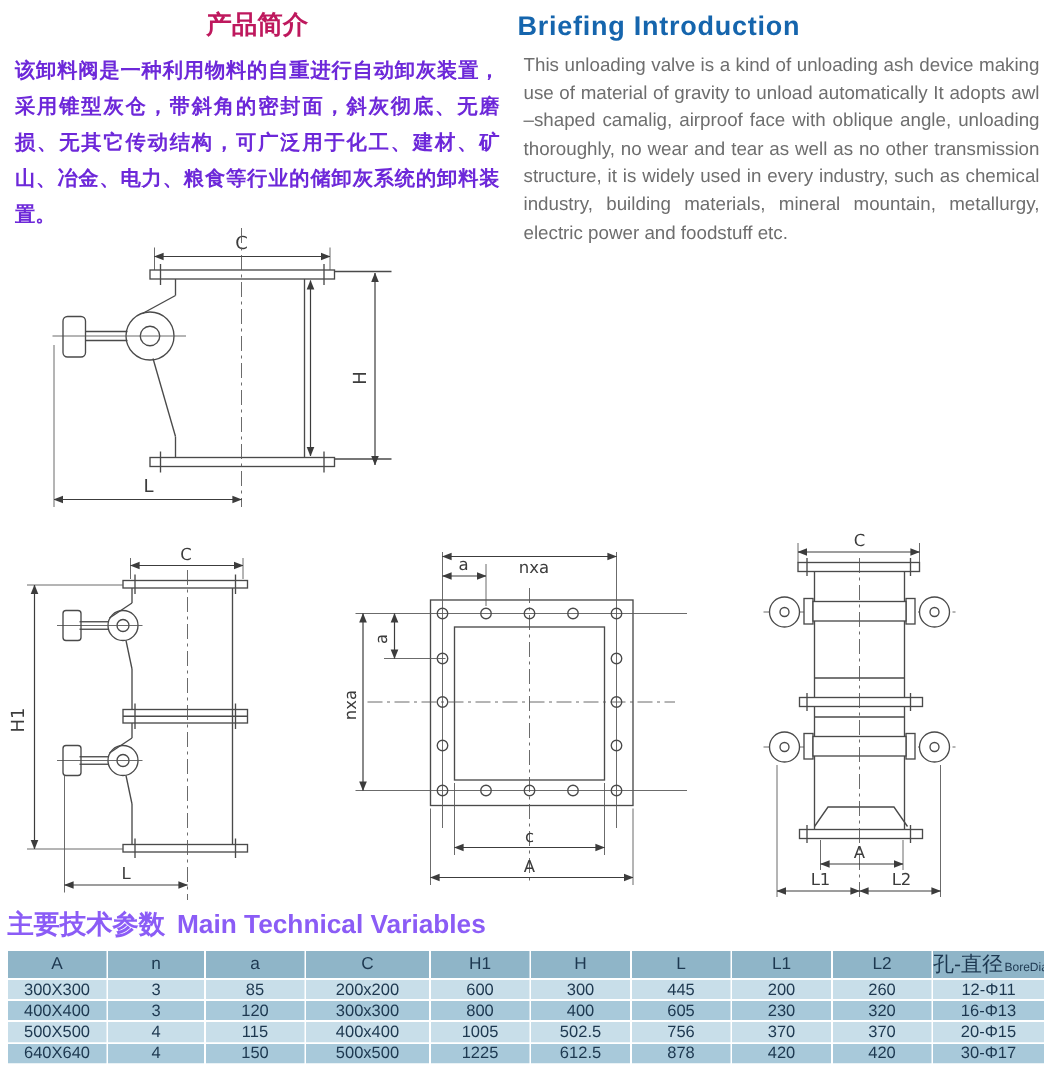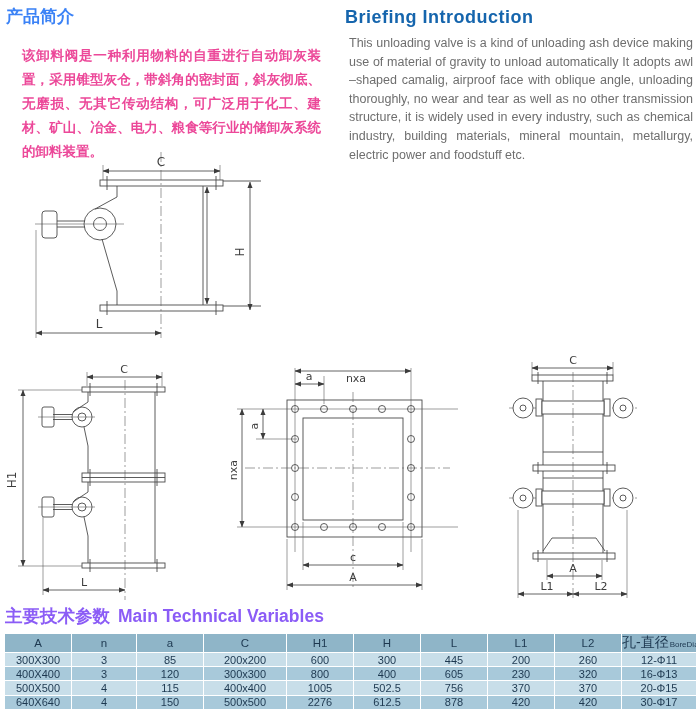--- a/index.html
+++ b/index.html
@@ -1,23 +1,23 @@
 <!DOCTYPE html>
 <html><head>
 <meta charset="utf-8">
 <style>
   html,body{margin:0;padding:0;background:#fff;}
   .page{position:relative;width:700px;height:712px;background:#ffffff;overflow:hidden;
         font-family:"Liberation Sans",sans-serif;}
 
   
   .intro-zh{position:absolute;left:6px;top:5px;width:331px;}
-  .intro-zh .title{font-size:17px;font-weight:bold;color:#3b82f6;margin:0 0 7px 0;}
-  .intro-zh .body{font-size:13.5px;line-height:24px;color:#ec4899;text-align:justify;
-                  font-weight:600;margin:16px;}
+  .intro-zh .title{font-size:17px;font-weight:bold;color:#be185d;margin:0 0 7px 0;text-align:center;}
+  .intro-zh .body{font-size:13.5px;line-height:24px;color:#6d28d9;text-align:justify;
+                  font-weight:600;margin:4px;}
   .intro-en{position:absolute;left:345px;top:7px;width:352px;}
   .intro-en .title{font-size:18px;font-weight:bold;color:#1565ad;letter-spacing:.5px;margin:0 0 6px 0;}
   .intro-en .body{font-size:12.5px;line-height:18.6px;color:#6e6e6e;text-align:justify;margin:4px;}
 
   
   .drawings{position:absolute;left:0;top:145px;width:700px;height:465px;}
   svg .ln{stroke:#4a4a4a;stroke-width:0.9;fill:none;}
   svg .thin{stroke:#5a5a5a;stroke-width:0.6;fill:none;}
   svg .cl{stroke:#5a5a5a;stroke-width:0.6;fill:none;stroke-dasharray:10 3 2 3;}
   svg .dim{stroke:#3c3c3c;stroke-width:0.8;fill:none;}
@@ -339,21 +339,21 @@
         <td>756</td>
         <td>370</td>
         <td>370</td>
         <td>20-Φ15</td>
       </tr>
       <tr class="dark">
         <td>640X640</td>
         <td>4</td>
         <td>150</td>
         <td>500x500</td>
-        <td>2276</td>
+        <td>1225</td>
         <td>612.5</td>
         <td>878</td>
         <td>420</td>
         <td>420</td>
         <td>30-Φ17</td>
       </tr>
     </tbody>
   </table>
 
 </div>

